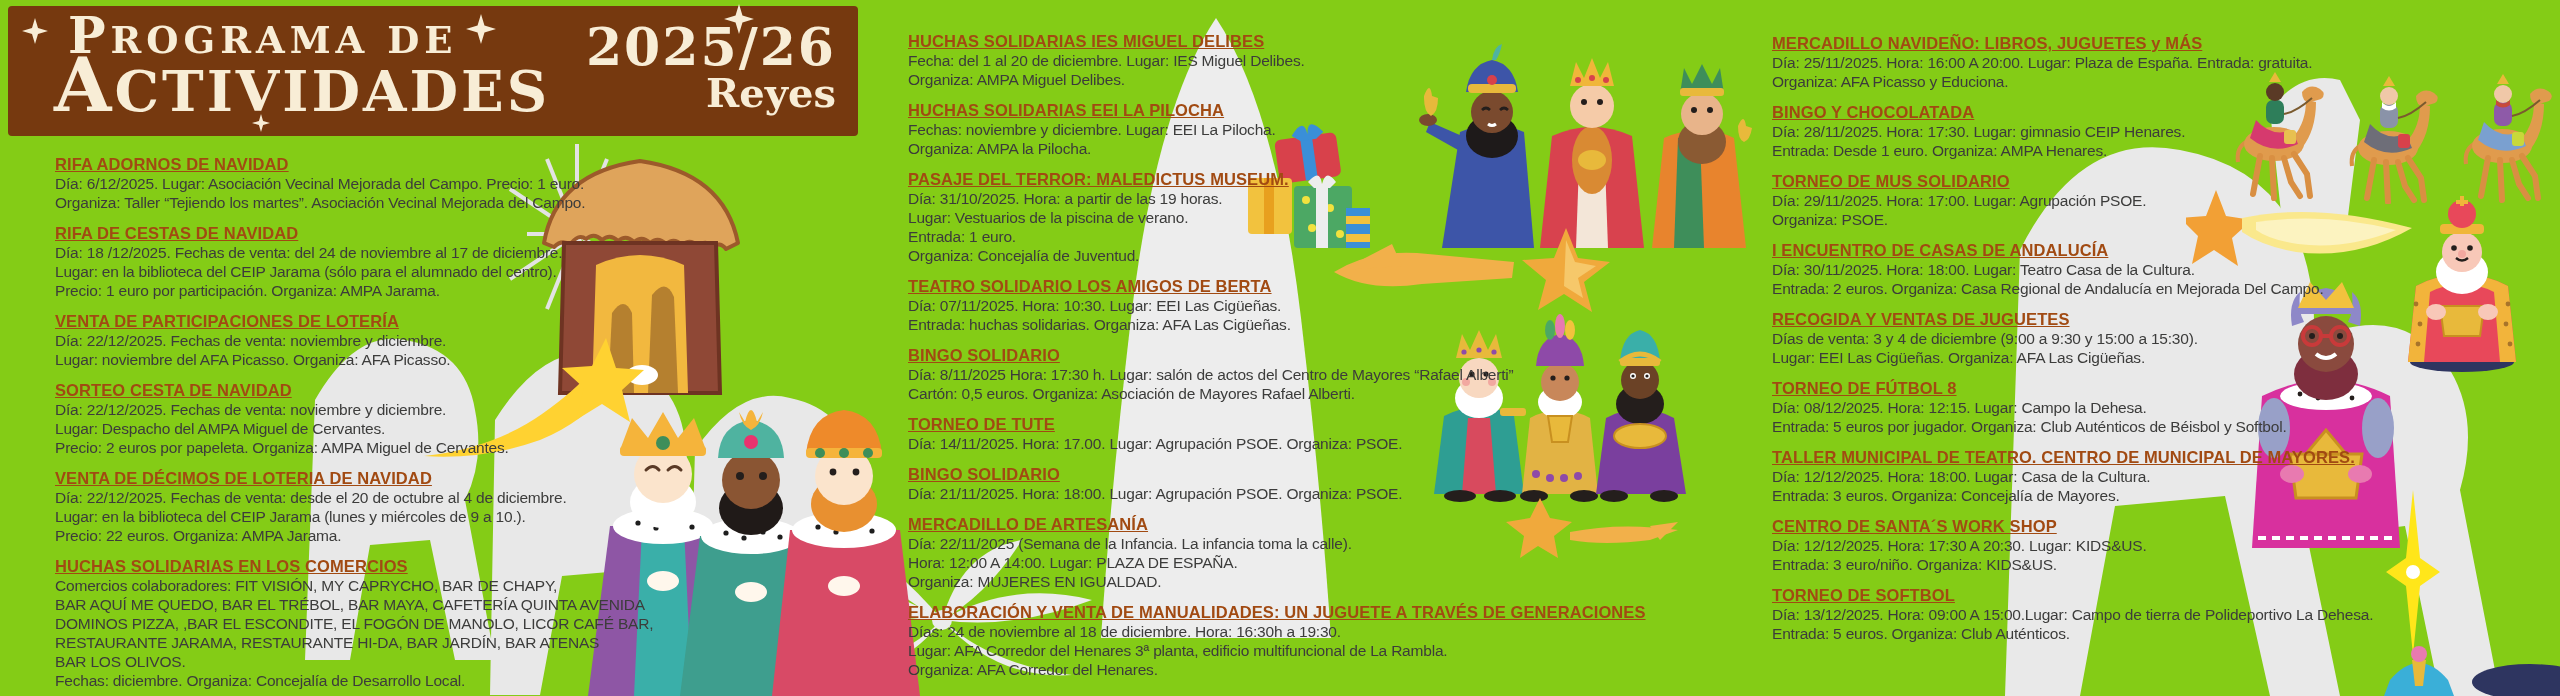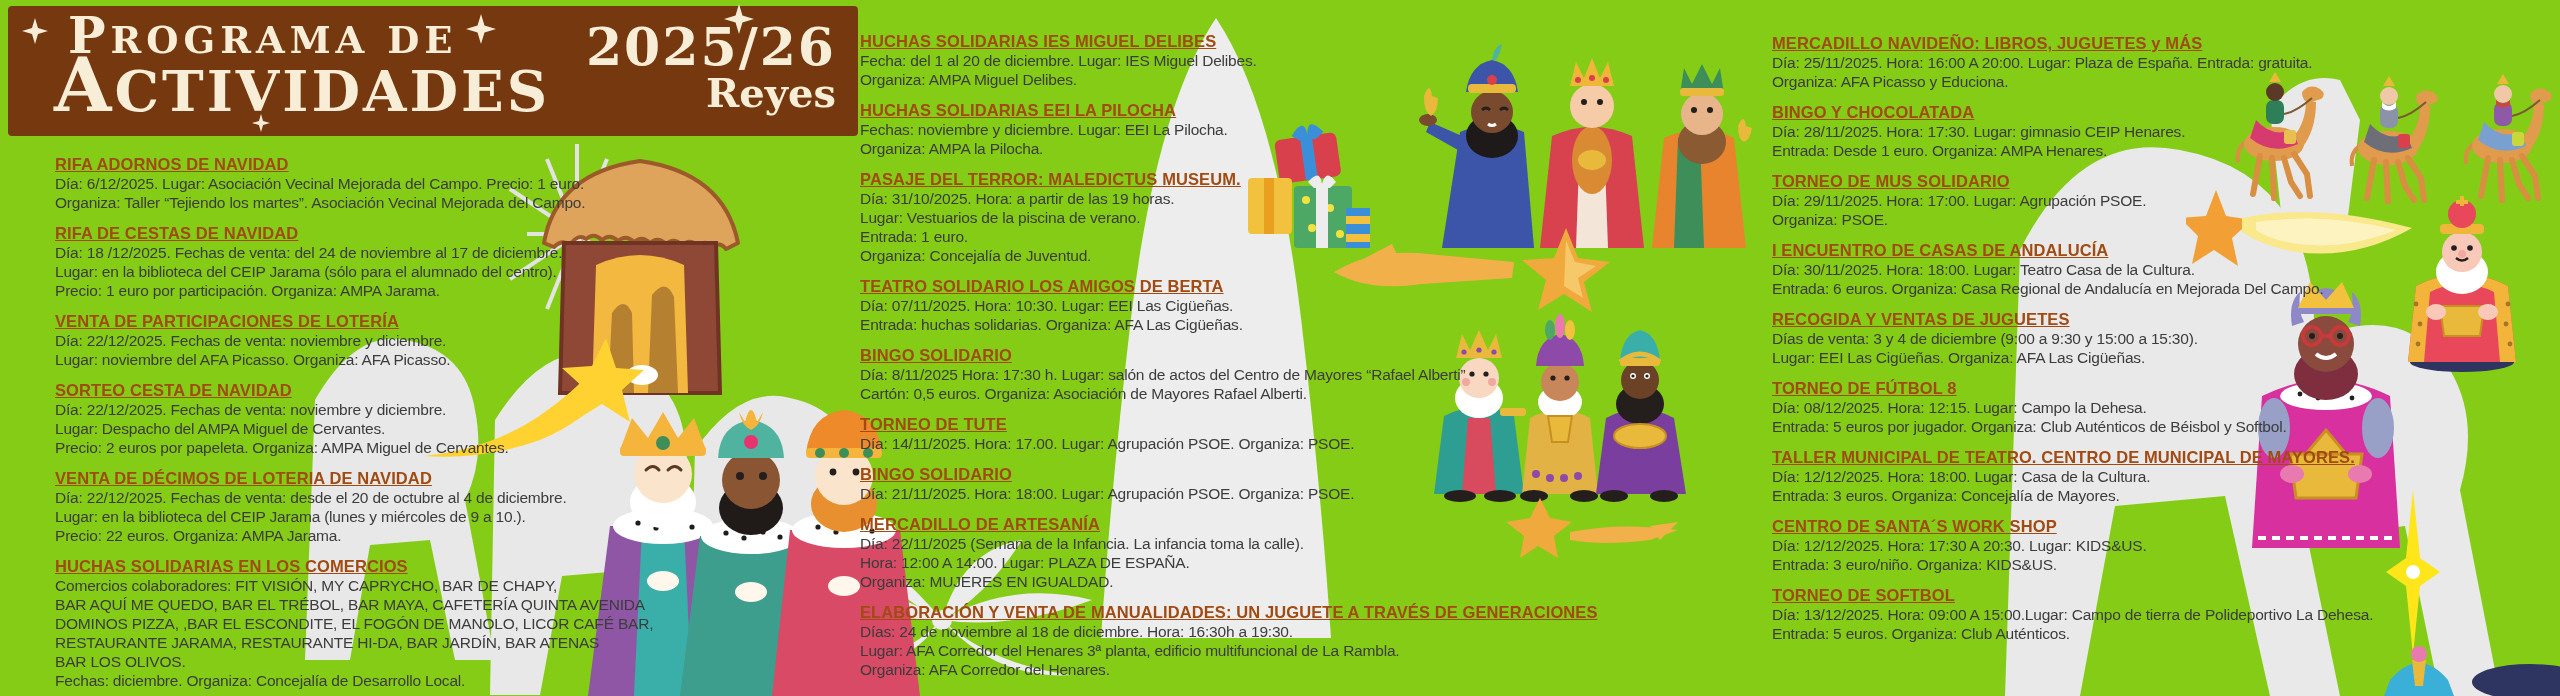--- a/index.html
+++ b/index.html
@@ -146,21 +146,21 @@
       <div class="event">
         <div class="event-title">HUCHAS SOLIDARIAS EN LOS COMERCIOS</div>
         <div class="event-line">Comercios colaboradores: FIT VISIÓN, MY CAPRYCHO, BAR DE CHAPY,</div>
         <div class="event-line">BAR AQUÍ ME QUEDO, BAR EL TRÉBOL, BAR MAYA, CAFETERÍA QUINTA AVENIDA</div>
         <div class="event-line">DOMINOS PIZZA, ,BAR EL ESCONDITE, EL FOGÓN DE MANOLO, LICOR CAFÉ BAR,</div>
         <div class="event-line">RESTAURANTE JARAMA, RESTAURANTE HI-DA, BAR JARDÍN, BAR ATENAS</div>
         <div class="event-line">BAR LOS OLIVOS.</div>
         <div class="event-line">Fechas: diciembre.  Organiza: Concejalía de Desarrollo Local.</div>
       </div>
     </div>
-  <div class="col" style="left:860px;top:32px;width:700px;">
+  <div class="col" style="left:908px;top:32px;width:700px;">
       <div class="event">
         <div class="event-title">HUCHAS SOLIDARIAS IES MIGUEL DELIBES</div>
         <div class="event-line">Fecha: del 1 al 20 de diciembre. Lugar: IES Miguel Delibes.</div>
         <div class="event-line">Organiza: AMPA Miguel Delibes.</div>
       </div>
       <div class="event">
         <div class="event-title">HUCHAS SOLIDARIAS EEI LA PILOCHA</div>
         <div class="event-line">Fechas: noviembre y diciembre. Lugar: EEI La Pilocha.</div>
         <div class="event-line">Organiza: AMPA la Pilocha.</div>
       </div>
@@ -214,21 +214,21 @@
         <div class="event-line">Entrada: Desde 1 euro. Organiza: AMPA Henares.</div>
       </div>
       <div class="event">
         <div class="event-title">TORNEO DE MUS SOLIDARIO</div>
         <div class="event-line">Día: 29/11/2025. Hora: 17:00. Lugar: Agrupación PSOE.</div>
         <div class="event-line">Organiza: PSOE.</div>
       </div>
       <div class="event">
         <div class="event-title">I ENCUENTRO DE CASAS DE ANDALUCÍA</div>
         <div class="event-line">Día: 30/11/2025. Hora: 18:00. Lugar: Teatro Casa de la Cultura.</div>
-        <div class="event-line">Entrada: 6 euros. Organiza: Casa Regional de Andalucía en Mejorada Del Campo.</div>
+        <div class="event-line">Entrada: 2 euros. Organiza: Casa Regional de Andalucía en Mejorada Del Campo.</div>
       </div>
       <div class="event">
         <div class="event-title">RECOGIDA Y VENTAS DE JUGUETES</div>
         <div class="event-line">Días de venta: 3 y 4 de diciembre (9:00 a 9:30 y 15:00 a 15:30).</div>
         <div class="event-line">Lugar: EEI Las Cigüeñas. Organiza: AFA Las Cigüeñas.</div>
       </div>
       <div class="event">
         <div class="event-title">TORNEO DE FÚTBOL 8</div>
         <div class="event-line">Día: 08/12/2025. Hora: 12:15. Lugar: Campo la Dehesa.</div>
         <div class="event-line">Entrada: 5 euros por jugador. Organiza: Club Auténticos de Béisbol y Softbol.</div>

